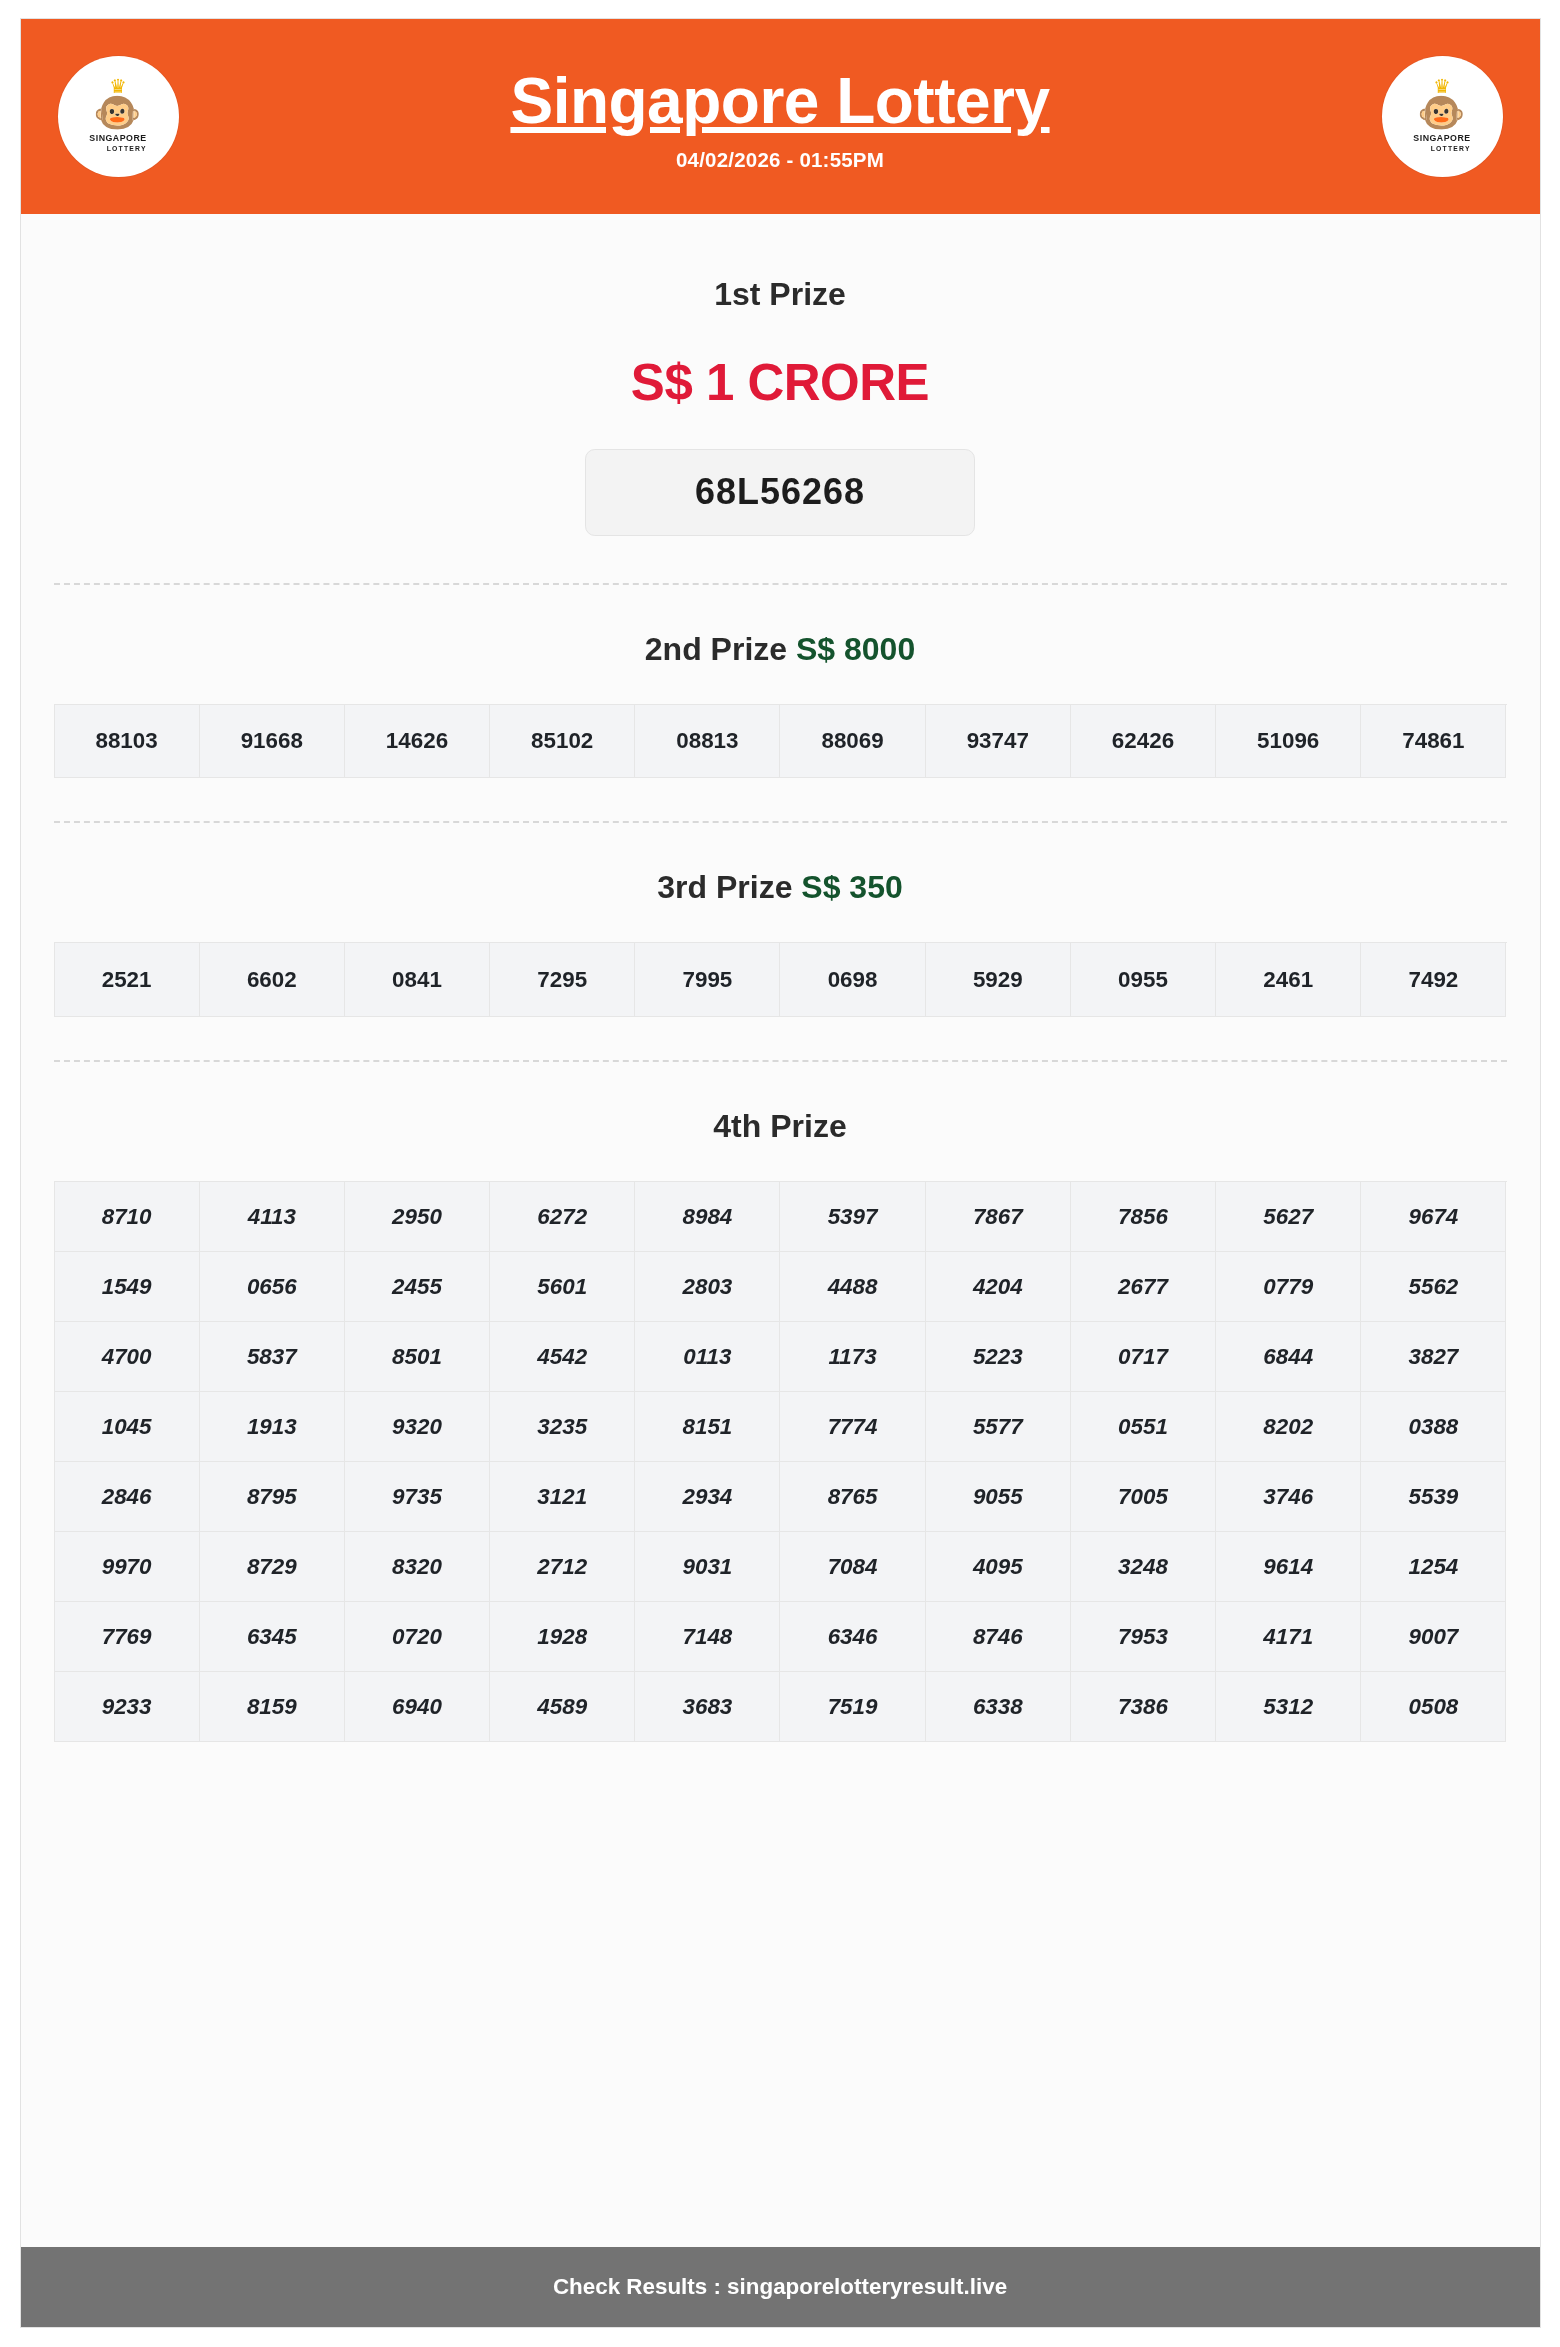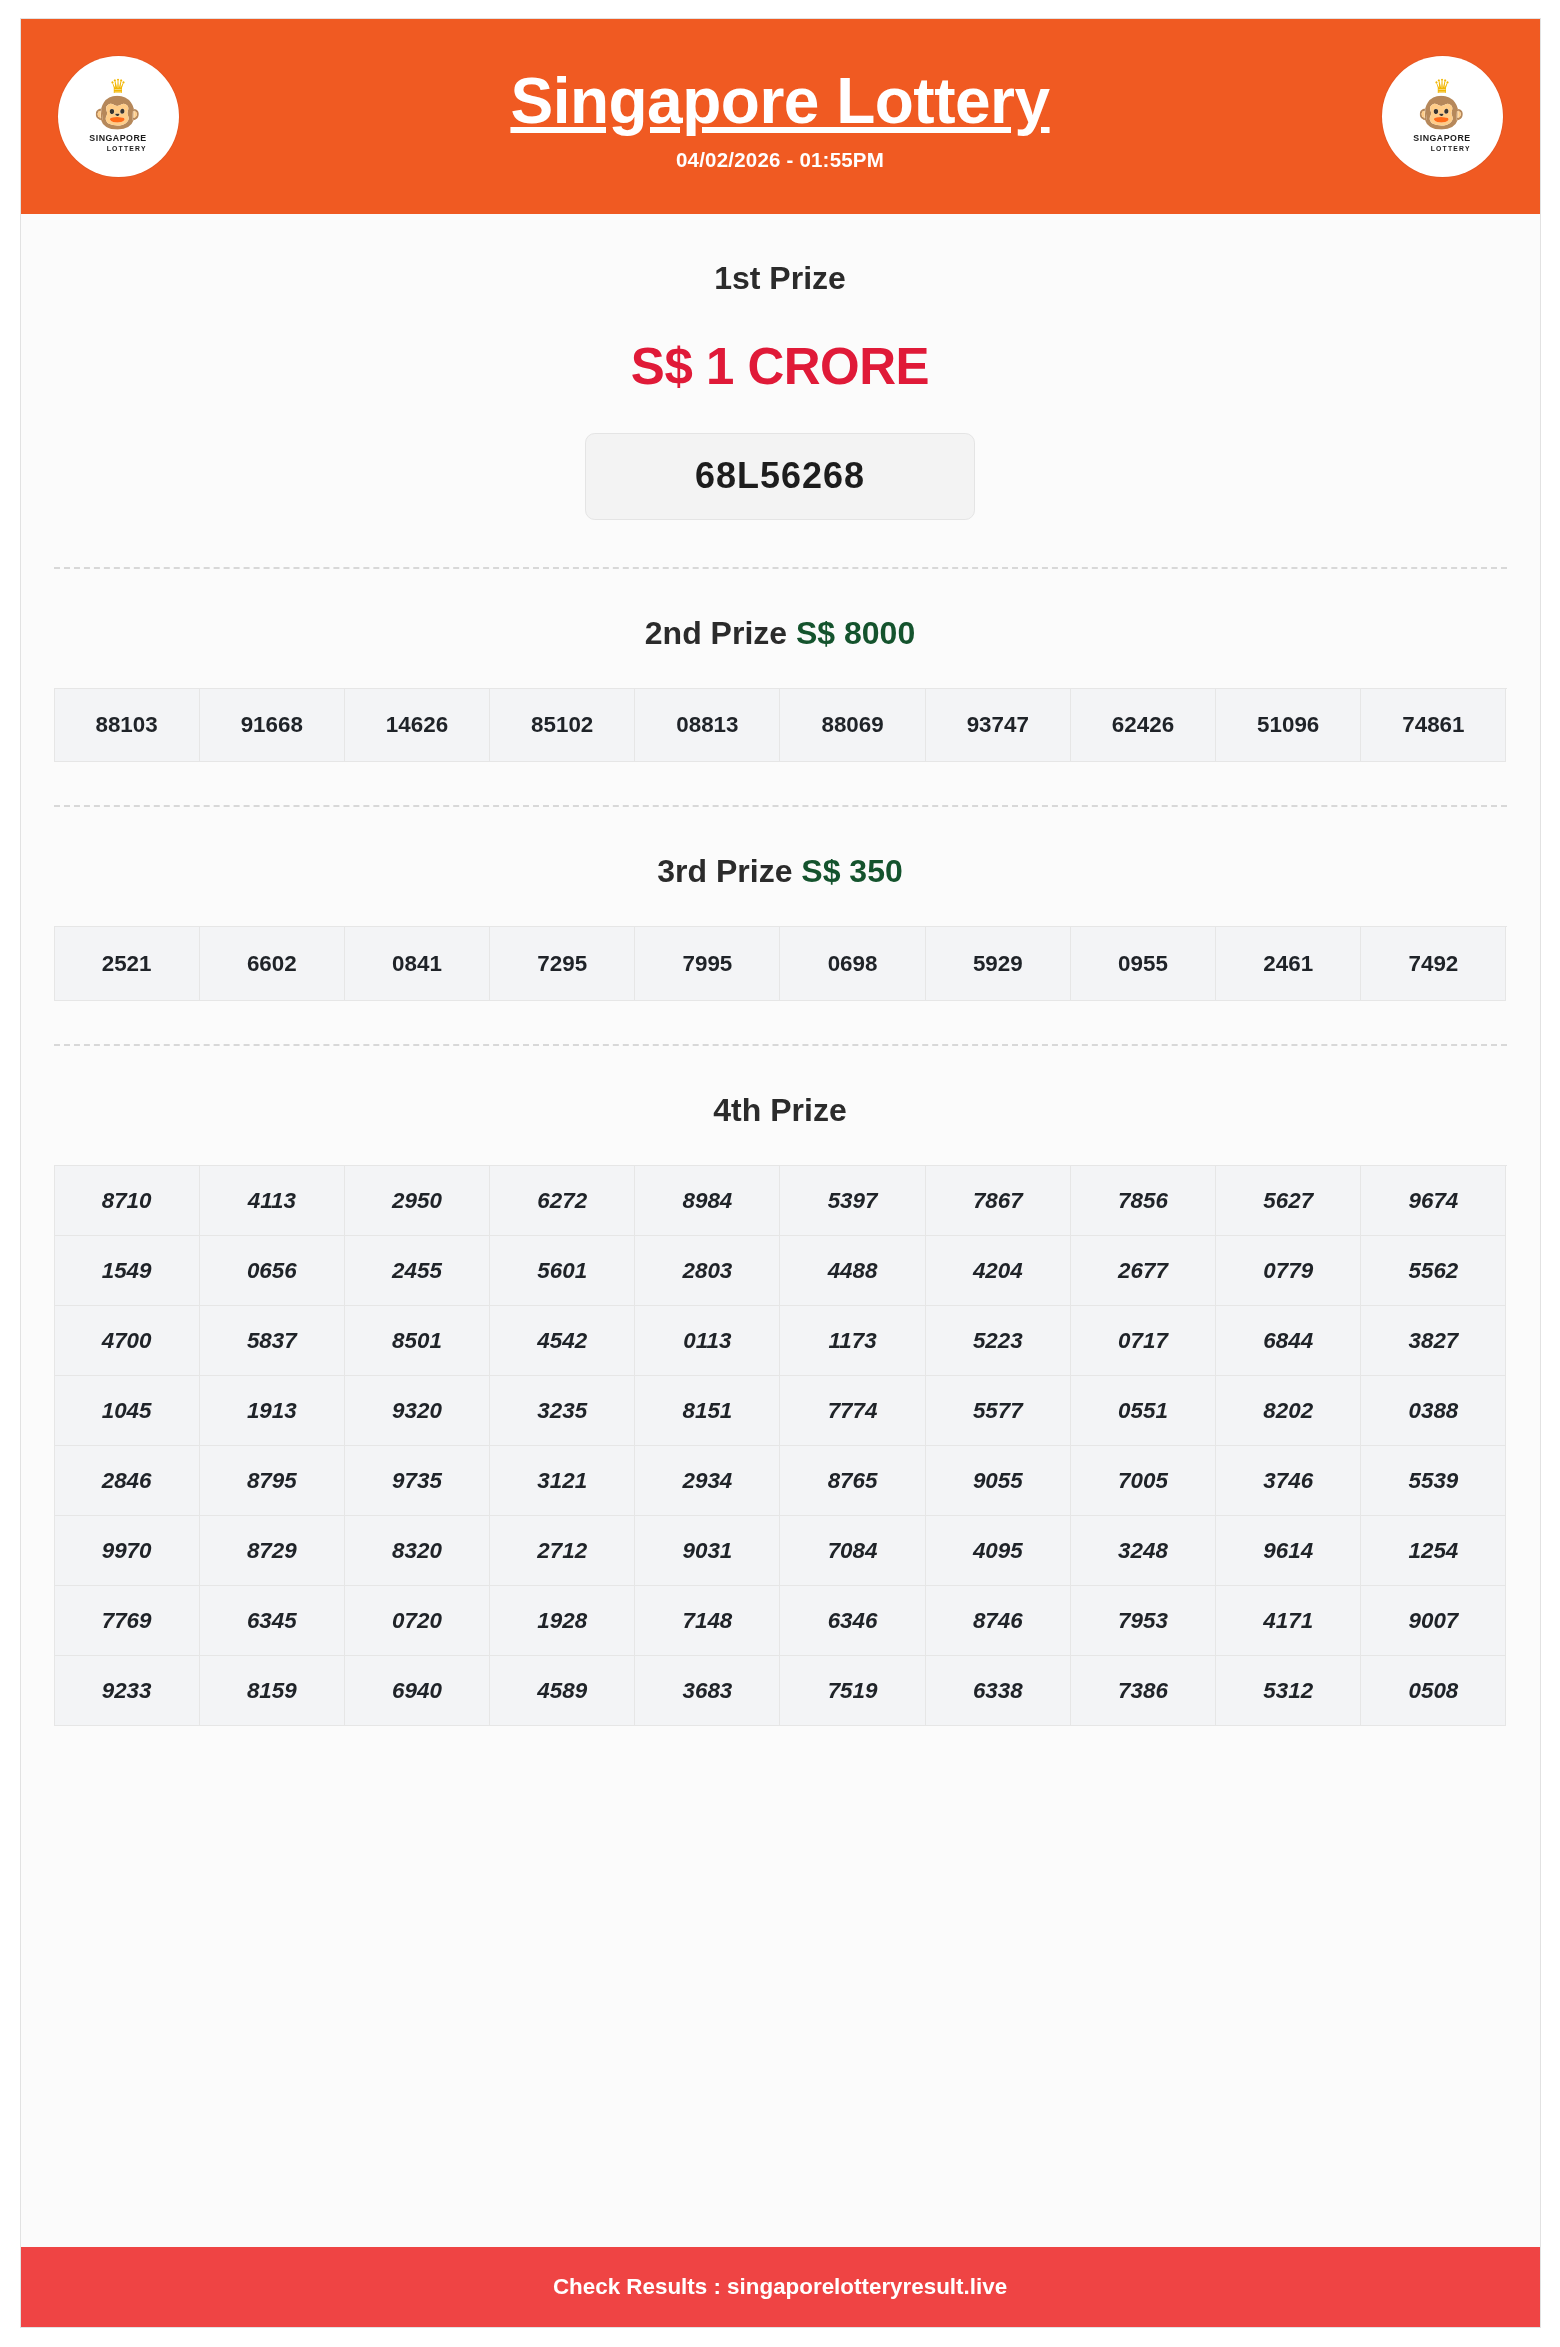--- a/index.html
+++ b/index.html
@@ -97,21 +97,21 @@
     font-size: 20.5px;
     font-weight: bold;
     line-height: 29px;
     margin-top: 7.8px;
     letter-spacing: 0.2px;
   }
 
   
   .content {
     background: #fbfbfb;
-    padding: 0 33px;
+    padding: 16px 33px;
     flex: 1;
     display: flex;
     flex-direction: column;
   }
   .section {
     padding-top: 45px;
   }
   .section-title {
     text-align: center;
     font-size: 32px;
@@ -177,21 +177,21 @@
   .grid.fourth {
     margin-bottom: 59px;
     font-style: italic;
   }
   .grid.fourth .cell {
     padding: 21.5px 3.9px;
   }
 
   
   .footer {
-    background: #ef4444;
+    background: #737373;
     color: #ffffff;
     text-align: center;
     font-size: 22.4px;
     font-weight: bold;
     padding: 27px 9.8px;
     box-sizing: border-box;
   }
 </style>
 </head>
 <body>

